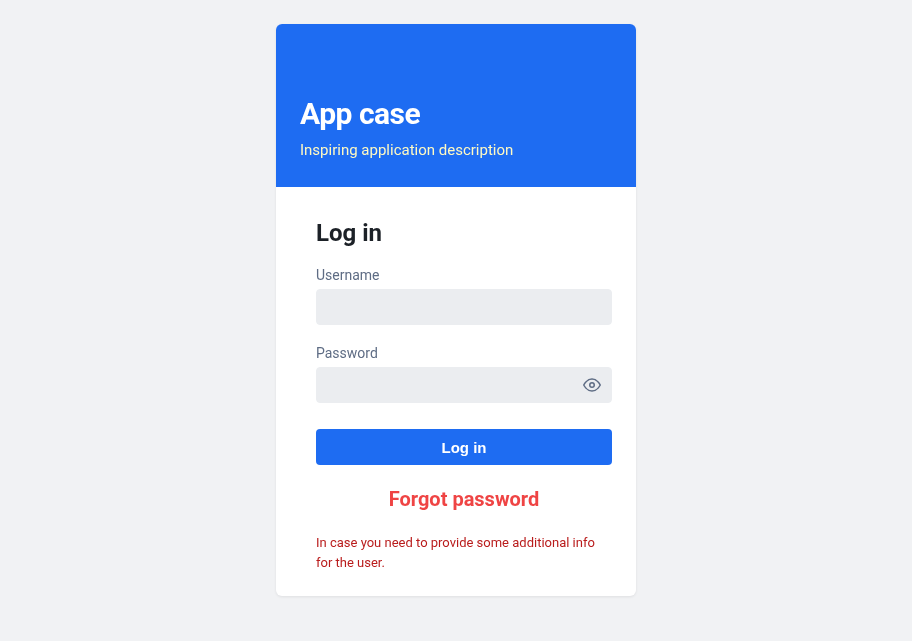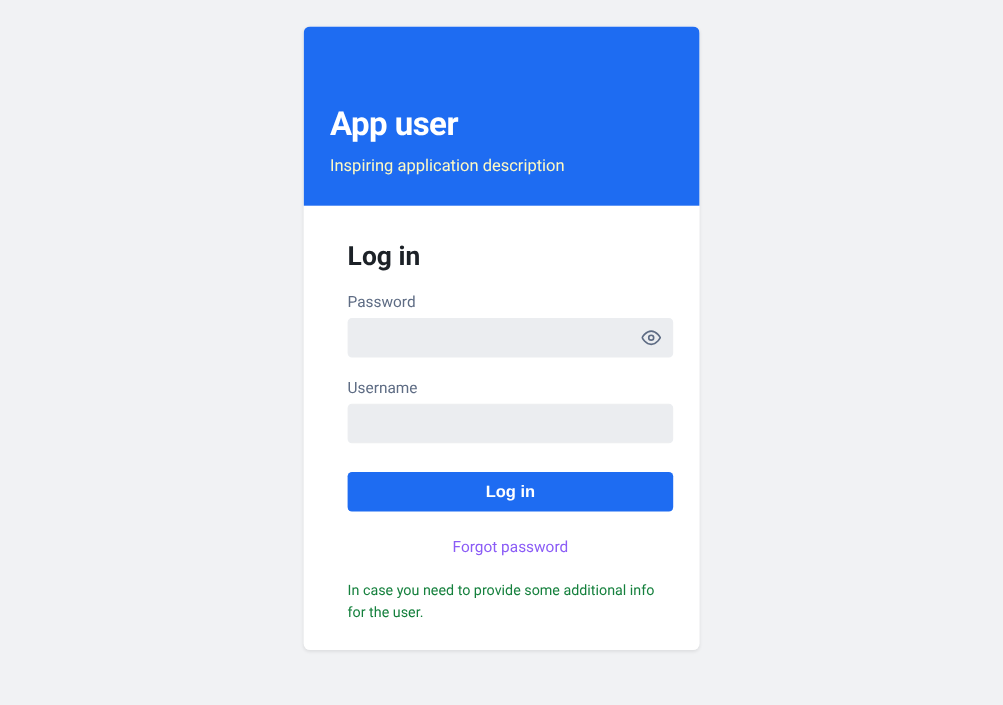--- a/index.html
+++ b/index.html
@@ -107,65 +107,65 @@
       font-weight: 600;
       cursor: pointer;
       margin-top: 6px;
     }
     .link-row {
       text-align: center;
       margin-top: 22px;
       margin-bottom: 22px;
     }
     .link {
-      color: #8b5cf6;
-      font-size: 14px;
-      font-weight: 400;
+      color: #ef4444;
+      font-size: 20px;
+      font-weight: 700;
       text-decoration: none;
       cursor: pointer;
     }
     .helper-text {
       font-size: 13px;
-      color: #15803d;
+      color: #b91c1c;
       line-height: 1.5;
     }
   </style>
 </head>
 <body>
 
 <div class="card">
   <div class="header">
-    <div class="header-title">App user</div>
+    <div class="header-title">App case</div>
     <div class="header-subtitle">Inspiring application description</div>
   </div>
   <div class="body">
     <div class="form-title">Log in</div>
+
+    <div class="field">
+      <label class="field-label">Username</label>
+      <div class="input-wrap">
+        <input type="text" class="text-input" value="" style="">
+      </div>
+    </div>
 
     <div class="field">
       <label class="field-label">Password</label>
       <div class="input-wrap">
         <input type="password" class="text-input has-icon" value="" style="">
         <button type="button" class="eye-btn">
           <span>
             <svg viewBox="0 0 24 24" fill="none" stroke="currentColor" stroke-width="2" stroke-linecap="round" stroke-linejoin="round">
               <path d="M1 12s4-8 11-8 11 8 11 8-4 8-11 8-11-8-11-8z"></path>
               <circle cx="12" cy="12" r="3"></circle>
             </svg>
           </span>
         </button>
       </div>
     </div>
 
-    <div class="field">
-      <label class="field-label">Username</label>
-      <div class="input-wrap">
-        <input type="text" class="text-input" value="" style="">
-      </div>
-    </div>
-
     <button class="primary-btn">Log in</button>
 
     <div class="link-row">
       <a class="link">Forgot password</a>
     </div>
 
     <div class="helper-text">In case you need to provide some additional info for the user.</div>
   </div>
 </div>
 

